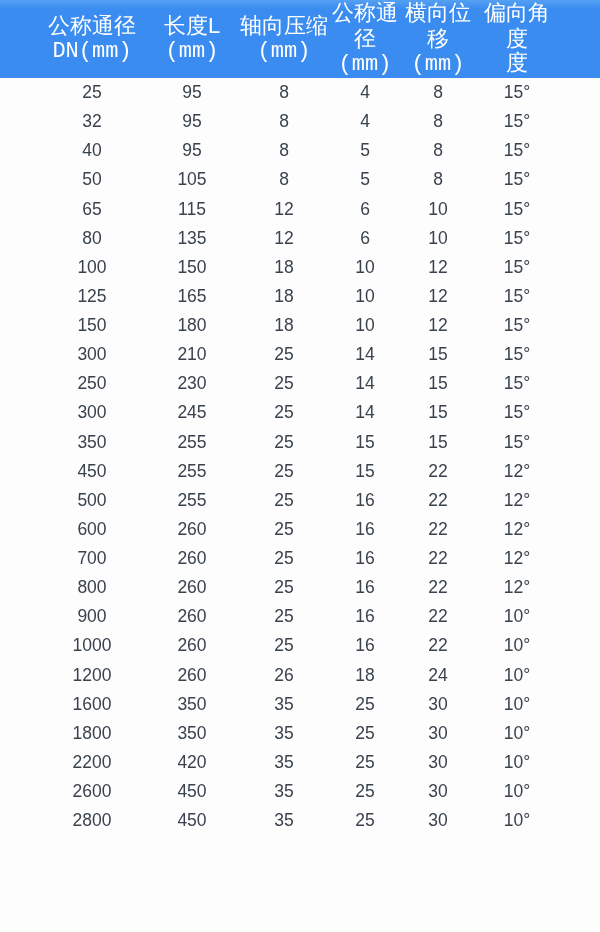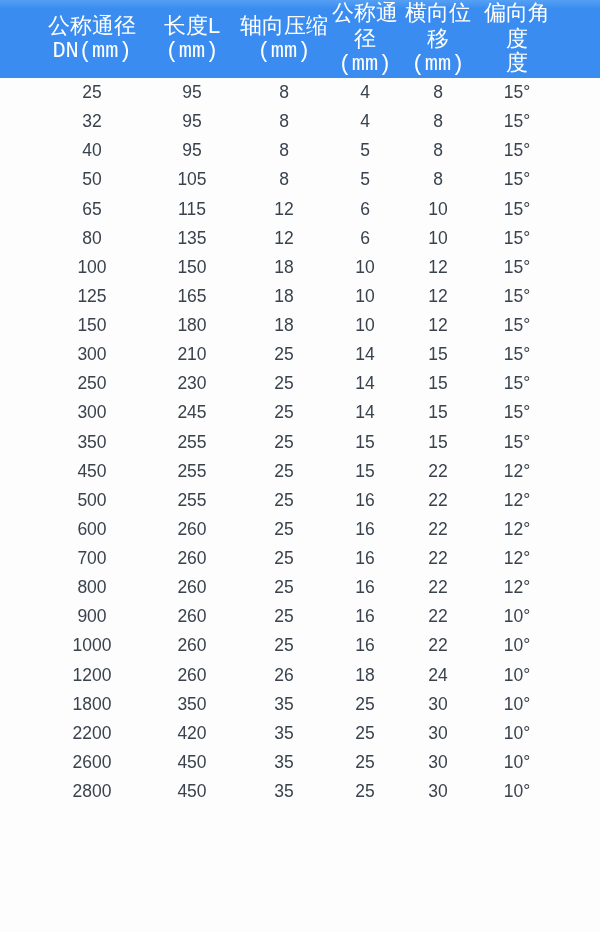--- a/index.html
+++ b/index.html
@@ -302,20 +302,30 @@
         <td>1200</td>
         <td>260</td>
         <td>26</td>
         <td>18</td>
         <td>24</td>
         <td>10°</td>
         <td></td>
       </tr>
       <tr>
         <td></td>
+        <td>1600</td>
+        <td>350</td>
+        <td>35</td>
+        <td>25</td>
+        <td>30</td>
+        <td>10°</td>
+        <td></td>
+      </tr>
+      <tr>
+        <td></td>
         <td>1800</td>
         <td>350</td>
         <td>35</td>
         <td>25</td>
         <td>30</td>
         <td>10°</td>
         <td></td>
       </tr>
       <tr>
         <td></td>

